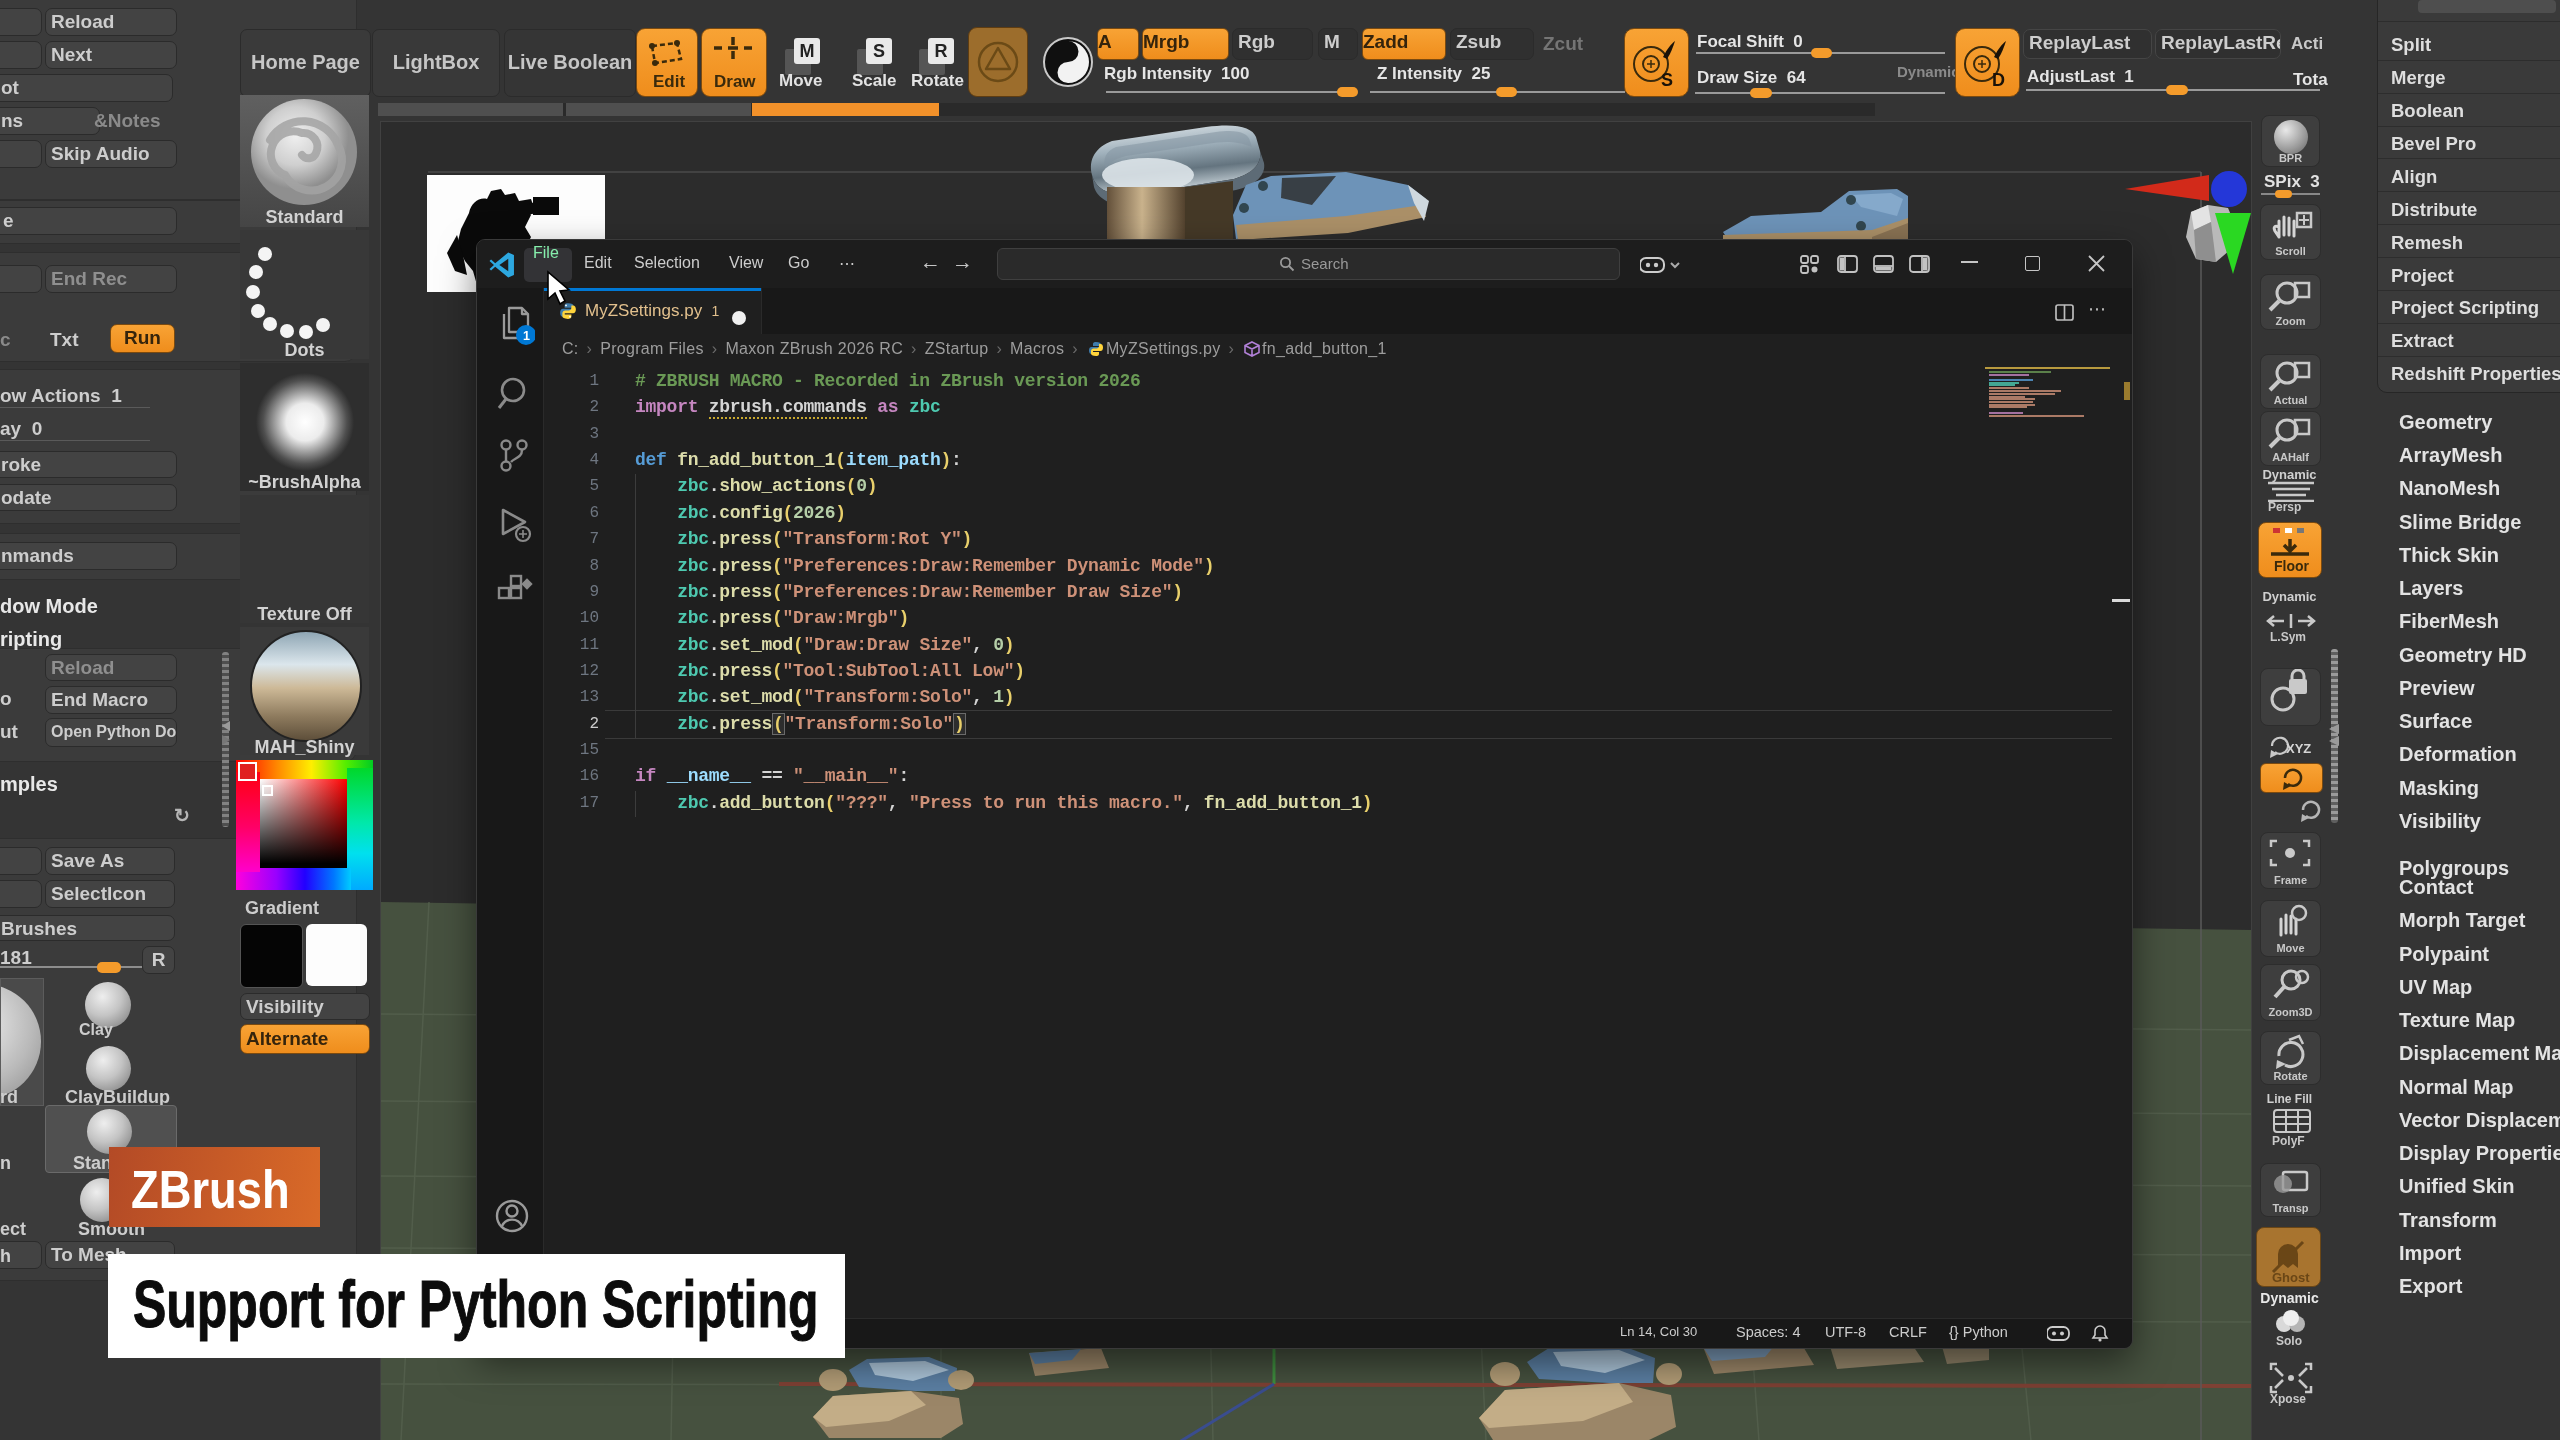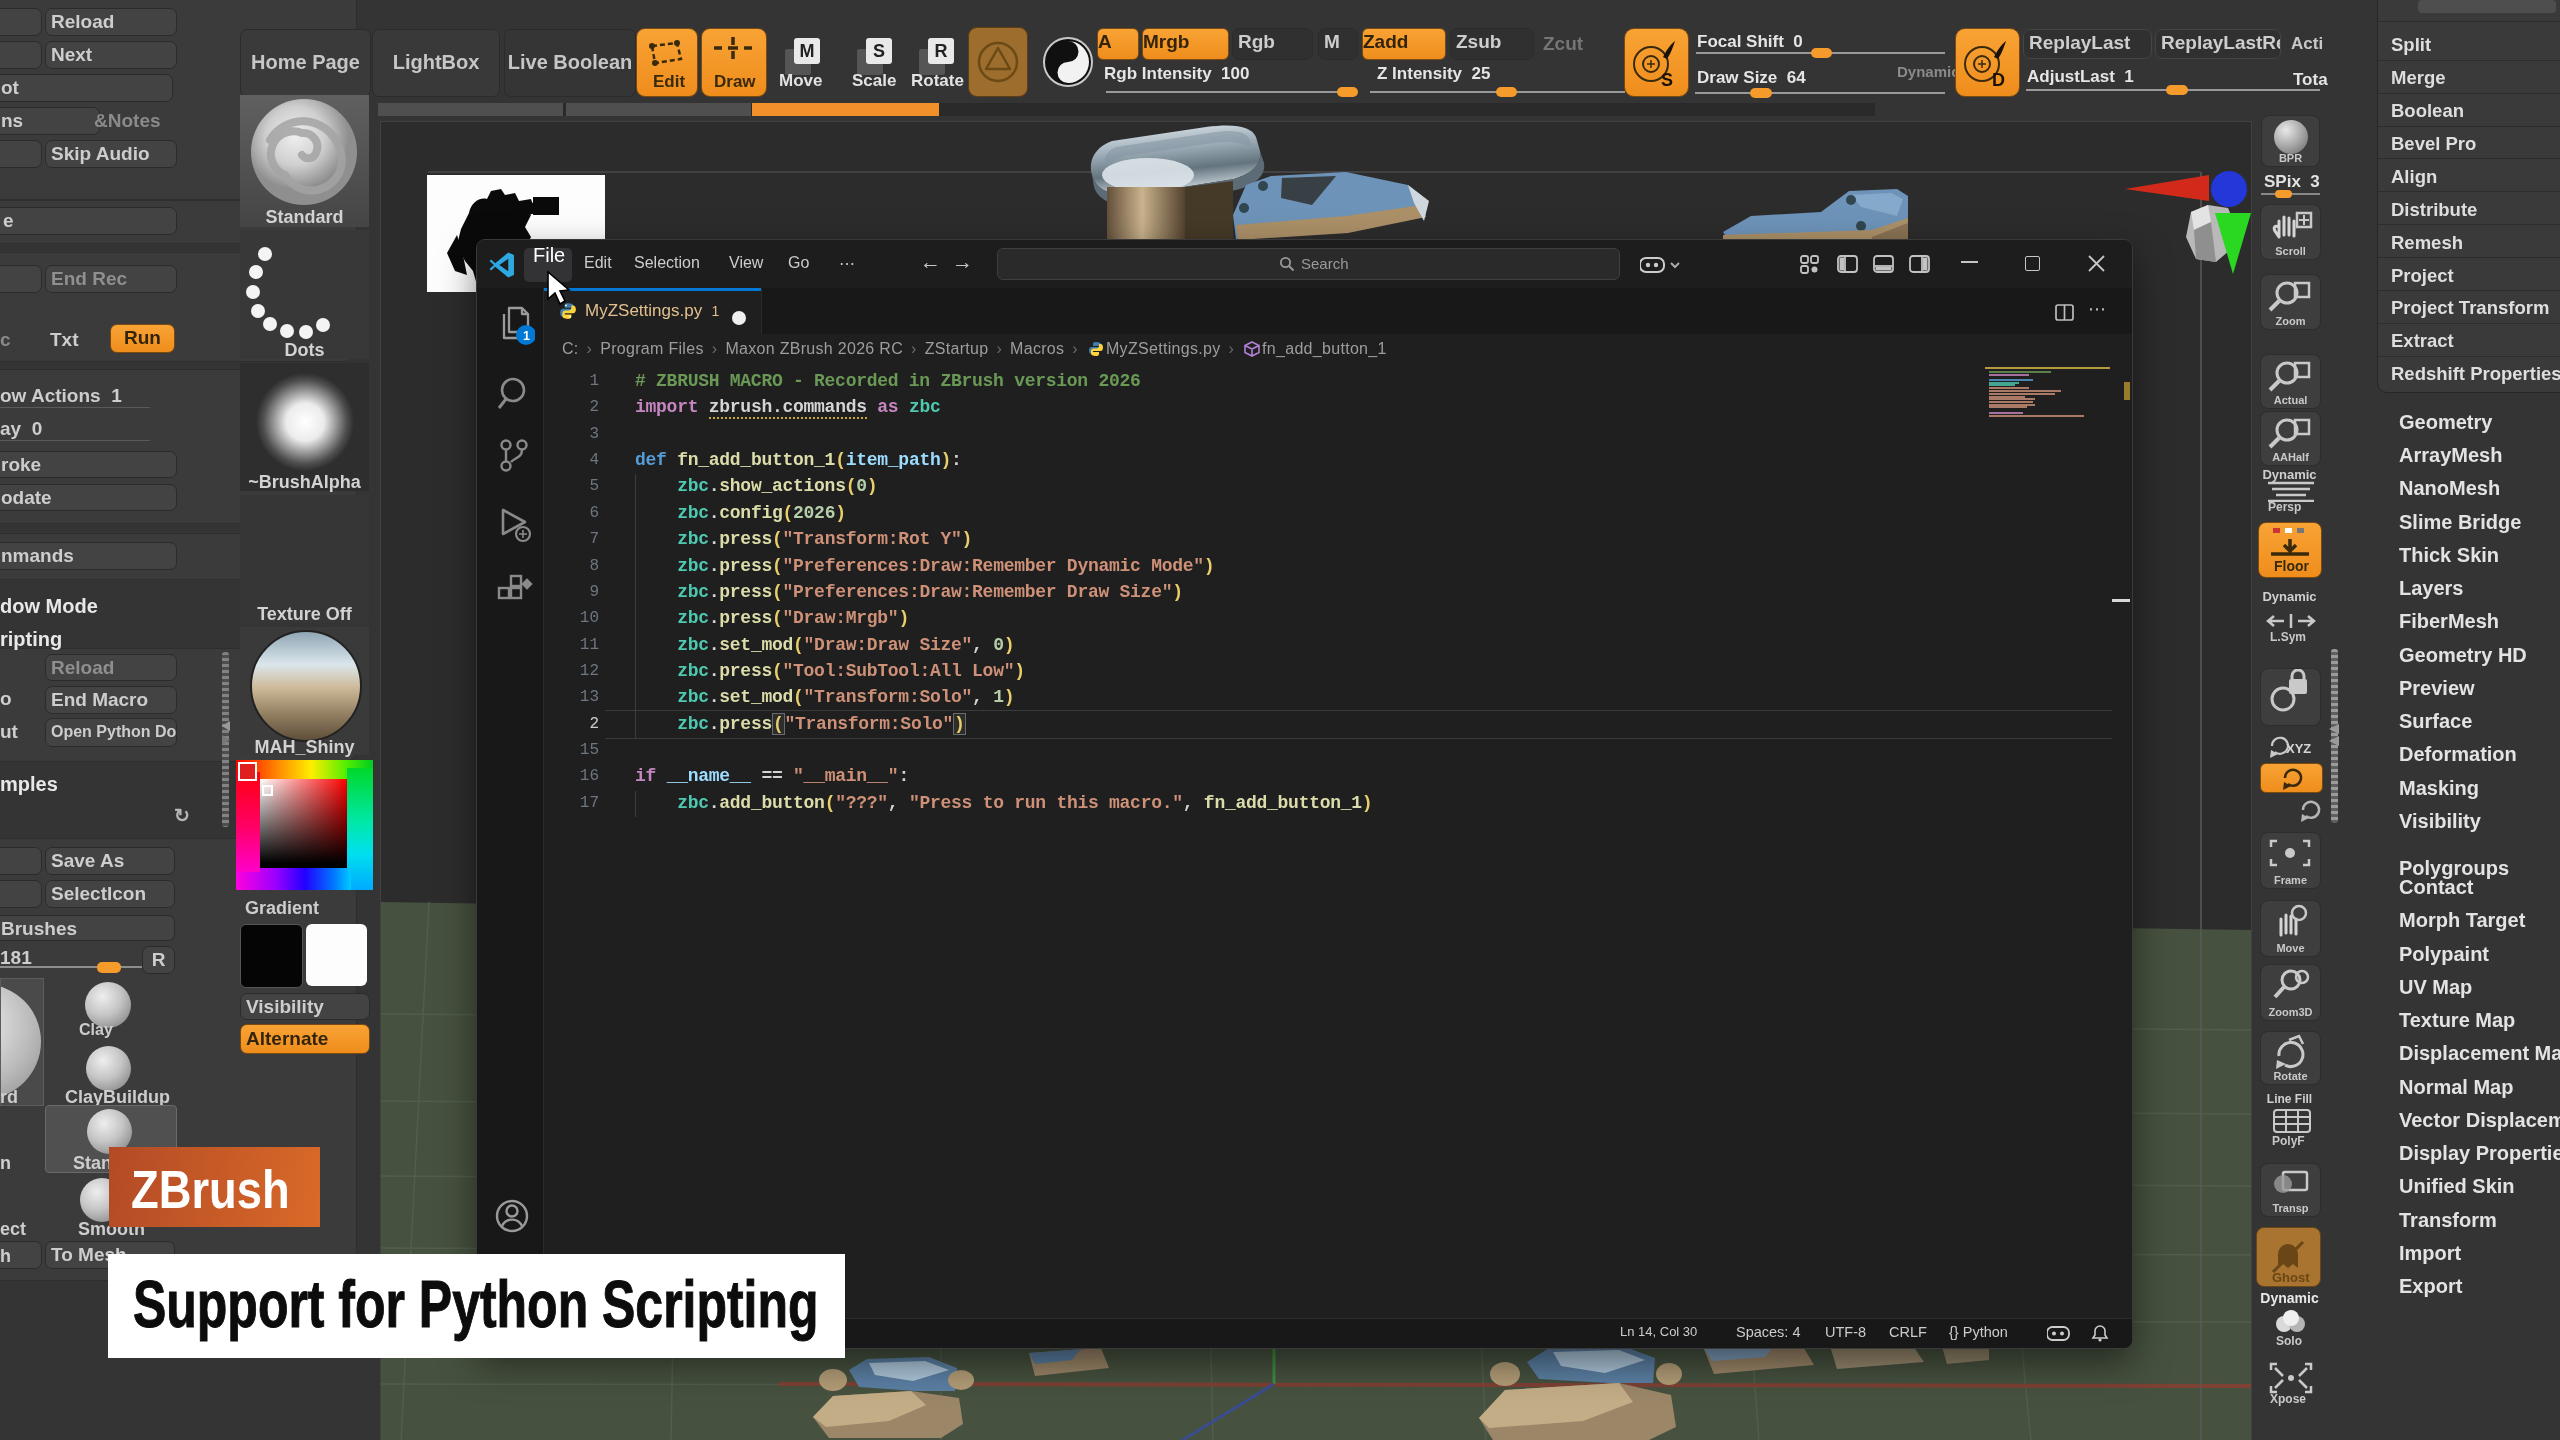--- a/index.html
+++ b/index.html
@@ -453,21 +453,21 @@
 <div class="mi" style="top:133px">Bevel Pro</div>
 <div class="a" style="left:2378px;top:158px;width:182px;height:1px;background:#2d2d2d"></div>
 <div class="mi" style="top:166px">Align</div>
 <div class="a" style="left:2378px;top:191px;width:182px;height:1px;background:#2d2d2d"></div>
 <div class="mi" style="top:199px">Distribute</div>
 <div class="a" style="left:2378px;top:224px;width:182px;height:1px;background:#2d2d2d"></div>
 <div class="mi" style="top:232px">Remesh</div>
 <div class="a" style="left:2378px;top:257px;width:182px;height:1px;background:#2d2d2d"></div>
 <div class="mi" style="top:265px">Project</div>
 <div class="a" style="left:2378px;top:290px;width:182px;height:1px;background:#2d2d2d"></div>
-<div class="mi" style="top:297px">Project Transform</div>
+<div class="mi" style="top:297px">Project Scripting</div>
 <div class="a" style="left:2378px;top:323px;width:182px;height:1px;background:#2d2d2d"></div>
 <div class="mi" style="top:330px">Extract</div>
 <div class="a" style="left:2378px;top:356px;width:182px;height:1px;background:#2d2d2d"></div>
 <div class="mi" style="top:363px">Redshift Properties</div>
 <div class="mi2" style="top:411px">Geometry</div>
 <div class="mi2" style="top:444px">ArrayMesh</div>
 <div class="mi2" style="top:477px">NanoMesh</div>
 <div class="mi2" style="top:511px">Slime Bridge</div>
 <div class="mi2" style="top:544px">Thick Skin</div>
 <div class="mi2" style="top:577px">Layers</div>
@@ -501,21 +501,21 @@
 <path d="M30 60 L20 78 L28 96 L40 100 L36 80 Z"></path>
 </g>
       </svg></div>
 <div class="a" style="left:477px;top:240px;width:1655px;height:1108px;background:#1f1f1f;border-radius:8px;box-shadow:0 14px 36px rgba(0,0,0,0.5);outline:1px solid #3a3a3a;overflow:hidden" id="vsc">
 <div class="a" style="left:0;top:0;width:1655px;height:48px;background:#1d1d1d"></div>
 <svg class="a" style="left:12px;top:12px" width="26" height="26" viewBox="0 0 100 100">
 <path d="M74 2 L96 12 L96 88 L74 98 L24 57 L8 71 L2 65 L19 50 L2 35 L8 29 L24 43 Z" fill="#2da8e0"></path>
 <path d="M74 26 L40 50 L74 74 Z" fill="#1d1d1d"></path>
       </svg>
 <div class="a" style="left:47px;top:8px;width:48px;height:34px;background:#333336;border-radius:5px"></div>
-<div class="a" style="left:56px;top:4px;font-size:20px;color:#ffffff">File</div>
+<div class="a" style="left:56px;top:4px;font-size:16px;color:#86efac">File</div>
 <div class="a" style="left:107px;top:14px;font-size:16px;color:#cccccc">Edit</div>
 <div class="a" style="left:157px;top:14px;font-size:16px;color:#cccccc">Selection</div>
 <div class="a" style="left:252px;top:14px;font-size:16px;color:#cccccc">View</div>
 <div class="a" style="left:311px;top:14px;font-size:16px;color:#cccccc">Go</div>
 <div class="a" style="left:362px;top:14px;font-size:16px;color:#cccccc">⋯</div>
 <div class="a" style="left:443px;top:10px;font-size:21px;color:#c5c5c5">←</div>
 <div class="a" style="left:475px;top:10px;font-size:21px;color:#c5c5c5">→</div>
 <div class="a" style="left:520px;top:8px;width:621px;height:30px;background:#2a2a2a;border:1px solid #3f3f3f;border-radius:6px"></div>
 <svg class="a" style="left:802px;top:16px" width="16" height="16">
         <circle cx="6.5" cy="6.5" r="4.6" fill="none" stroke="#9a9a9a" stroke-width="1.8"></circle>

